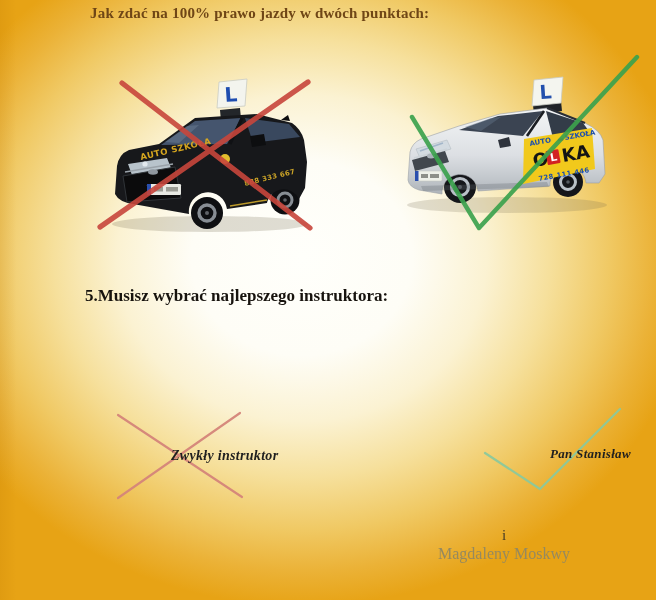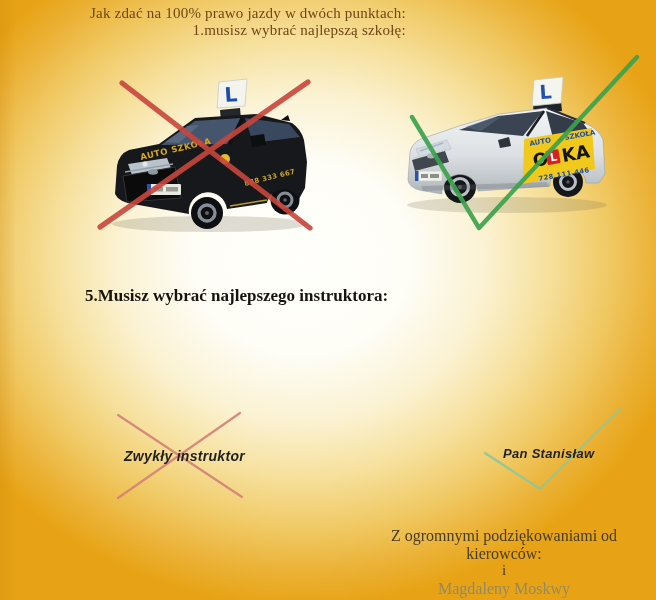--- a/index.html
+++ b/index.html
@@ -7,53 +7,52 @@
     position:relative;width:656px;height:600px;overflow:hidden;
     font-family:"Liberation Serif",serif;
     background:
       linear-gradient(90deg, rgba(190,120,0,0.18), rgba(190,120,0,0) 2.5%),
       radial-gradient(ellipse 60% 58% at 46% 43%,
         #fffffb 0%, #fefdf6 28%, #fbf2d2 47%,
         #f6e09c 63%, #f0c964 78%, #ebb237 90%, #e7a315 100%);
   }
   .abs{position:absolute;}
   .heading{
-    left:90px;top:5px;color:#6f4616;font-weight:normal;
-    font-size:15px;line-height:16.5px;letter-spacing:0.2px;white-space:nowrap;text-align:right;
+    left:90px;top:5px;color:#6f4616;font-weight:bold;
+    font-size:15px;line-height:16.5px;letter-spacing:0.2px;white-space:nowrap;
   }
   .heading2{
     left:85px;top:286px;color:#17130e;font-weight:bold;
     font-size:17px;white-space:nowrap;
   }
   .car-bad{left:95px;top:72px;width:225px;height:165px;}
   .car-good{left:395px;top:50px;width:245px;height:185px;}
   .mark-bad-small{left:108px;top:408px;width:145px;height:95px;}
   .mark-good-small{left:478px;top:400px;width:152px;height:98px;}
   .hand{
-    font-family:Liberation Sans, sans-serif;font-style:italic;font-weight:bold;
-    color:#1f1f1f;white-space:nowrap;
+    font-family:Liberation Serif, serif;font-style:italic;font-weight:bold;
+    color:#1f1f1f;white-space:nowrap;margin-left:47px;
   }
   .inst-bad-label{left:124px;top:448px;font-size:14px;letter-spacing:0.3px;}
   .inst-good-label{left:503px;top:446px;font-size:13px;letter-spacing:0.3px;}
   .footer{
     left:352px;top:527px;width:304px;text-align:center;
     font-size:16px;line-height:17.5px;color:#463b26;
   }
   .footer .line-i{font-size:15px;}
   .footer .faded{color:#95895f;}
   svg text{font-family:"DejaVu Sans",sans-serif;}
 </style>
 </head>
 <body>
 
 <div class="page">
 
   <div class="abs heading">
     <div>Jak zdać na 100% prawo jazdy w dwóch punktach:</div>
-    <div>1.musisz wybrać najlepszą szkołę:</div>
   </div>
 
   <svg class="abs car-bad" viewBox="0 0 225 165">
     <ellipse cx="115" cy="152" rx="98" ry="8" fill="rgba(110,100,75,0.22)"></ellipse>
 
     <g>
       <polygon points="125,38 145,36 146,47 126,49" fill="#23262a"></polygon>
       <polygon points="124,10 152,7 150,34 122,36" fill="#f3f4ee" stroke="#c9cbc3" stroke-width="0.8"></polygon>
       <text x="130" y="30" font-size="20" font-weight="bold" fill="#1d4cb0" transform="rotate(-4 130 30)">L</text>
     </g>
@@ -173,18 +172,17 @@
     </g>
   </svg>
   <div class="abs hand inst-bad-label">Zwykły instruktor</div>
 
   <svg class="abs mark-good-small" viewBox="0 0 152 98">
     <polyline points="7,53 62,89 142,9" fill="none" stroke="#8bc89c" stroke-width="2.2" stroke-linecap="round" stroke-linejoin="round" opacity="0.95"></polyline>
   </svg>
   <div class="abs hand inst-good-label">Pan Stanisław</div>
 
   <div class="abs footer">
-    <div>Z ogromnymi podziękowaniami od kierowców:</div>
     <div class="line-i">i</div>
     <div class="faded">Magdaleny Moskwy</div>
   </div>
 
 </div>
 
 </body></html>

